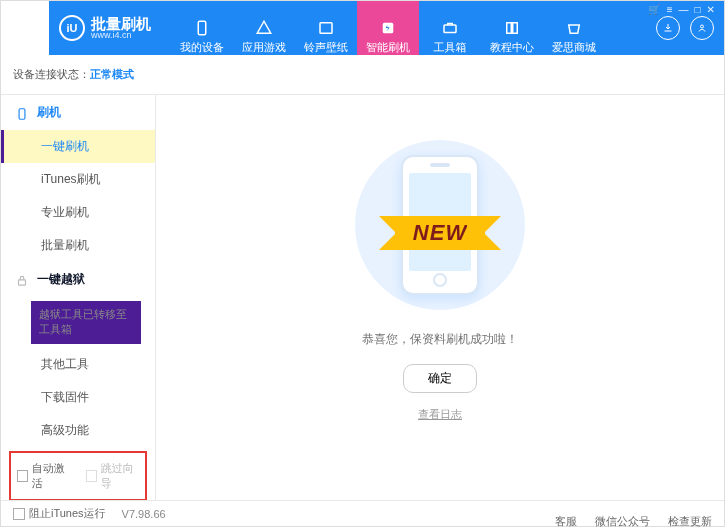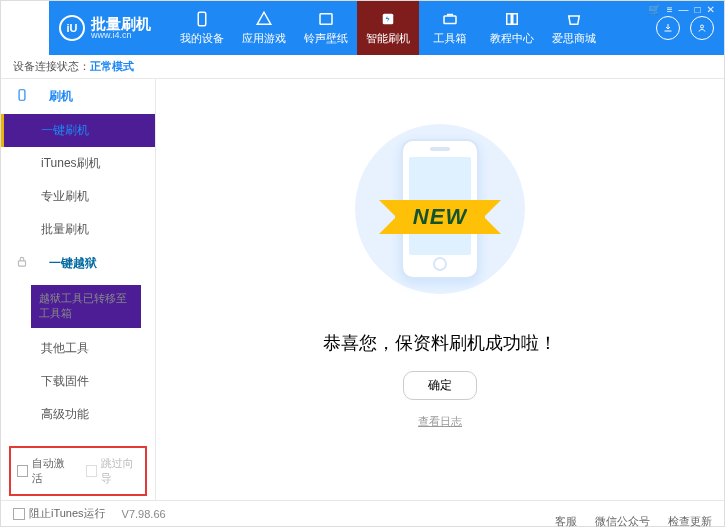--- a/index.html
+++ b/index.html
@@ -7,60 +7,60 @@
 .app { display: flex; flex-direction: column; height: 100%; border: 1px solid #ddd; }
 
 
 .header { background: #1e88f5; color: #fff; height: 54px; display: flex; align-items: center; padding: 0 10px; margin-left: 48px; }
 .logo-area { display: flex; align-items: center; gap: 6px; margin-right: 20px; }
 .logo-badge { width: 26px; height: 26px; border: 2px solid #fff; border-radius: 50%; display: flex; align-items: center; justify-content: center; font-size: 11px; font-weight: bold; }
 .logo-text { display: flex; flex-direction: column; line-height: 1; }
 .logo-title { font-size: 15px; font-weight: bold; }
 .logo-url { font-size: 9px; opacity: 0.85; }
 .nav { display: flex; height: 100%; }
-.nav-item { width: 62px; display: flex; flex-direction: column; align-items: center; justify-content: center; gap: 3px; cursor: pointer; font-size: 11px; }
-.nav-item.active { background: #7f1d1d; }
+.nav-item { width: 62px; display: flex; flex-direction: column; align-items: center; justify-content: flex-end; gap: 3px; cursor: pointer; font-size: 11px; }
+.nav-item.active { background: #ec4899; }
 .nav-icon { width: 18px; height: 18px; display: flex; align-items: center; justify-content: center; }
 .nav-icon svg { fill: #fff; }
 .header-right { margin-left: auto; display: flex; align-items: center; gap: 10px; }
 .titlebar { display: flex; gap: 6px; position: absolute; top: 4px; right: 10px; font-size: 10px; color: #fff; }
 .titlebar span { cursor: pointer; opacity: 0.9; }
 .circ-btn { width: 24px; height: 24px; border: 1.5px solid #fff; border-radius: 50%; display: flex; align-items: center; justify-content: center; cursor: pointer; }
 
 
-.status-bar { height: 24px; border-bottom: 1px solid #e8e8e8; display: flex; align-items: center; padding: 0 12px; font-size: 11px; color: #555; }
+.status-bar { height: 40px; border-bottom: 1px solid #e8e8e8; display: flex; align-items: center; padding: 0 12px; font-size: 11px; color: #555; }
 .status-mode { color: #1e88f5; font-weight: bold; }
 
 
 .body { flex: 1; display: flex; overflow: hidden; }
 .sidebar { width: 155px; border-right: 1px solid #e8e8e8; display: flex; flex-direction: column; font-size: 12px; color: #555; }
-.sb-section { padding: 9px 14px; display: flex; align-items: flex-start; gap: 20px; cursor: pointer; }
+.sb-section { padding: 9px 14px; display: flex; align-items: flex-end; gap: 8px; cursor: pointer; }
 .sb-section .lbl { font-weight: bold; color: #333; }
 .sb-item { padding: 8px 14px 8px 40px; cursor: pointer; }
-.sb-item.active { color: #1e88f5; border-left: 3px solid #eab308; padding-left: 37px; background: #4c1d95; }
+.sb-item.active { color: #1e88f5; border-left: 3px solid #4c1d95; padding-left: 37px; background: #fef9c3; }
 .sb-nested { background: #4c1d95; margin: 4px 14px 4px 30px; padding: 6px 8px; font-size: 11px; color: #888; line-height: 1.4; }
 .redbox { border: 2px solid #e53935; margin: 4px 8px; padding: 8px 6px; display: flex; gap: 16px; align-items: center; }
 .chk { display: flex; align-items: center; gap: 4px; font-size: 11px; color: #666; }
 .chk.dim { color: #bbb; }
 .chk-box { width: 12px; height: 12px; border: 1px solid #aaa; background: #fff; }
 .sb-icon { width: 14px; height: 14px; display: inline-block; }
 
 
 .main { flex: 1; display: flex; flex-direction: column; align-items: center; justify-content: flex-start; padding-top: 40px; position: relative; }
 .illus { width: 200px; height: 180px; position: relative; display: flex; align-items: center; justify-content: center; }
 .circle-bg { width: 170px; height: 170px; border-radius: 50%; background: #e8f2ff; position: absolute; }
 .phone { width: 78px; height: 140px; background: #fff; border: 2px solid #d9e6f5; border-radius: 12px; position: relative; z-index: 2; box-shadow: 0 4px 12px rgba(30,136,245,0.15); }
 .phone::before { content: ""; position: absolute; top: 6px; left: 50%; transform: translateX(-50%); width: 20px; height: 4px; background: #d9e6f5; border-radius: 2px; }
 .phone::after { content: ""; position: absolute; bottom: 6px; left: 50%; transform: translateX(-50%); width: 10px; height: 10px; border: 2px solid #d9e6f5; border-radius: 50%; }
 .phone-screen { position: absolute; top: 16px; left: 6px; right: 6px; bottom: 22px; background: #dff0ff; border-radius: 2px; }
-.ribbon { position: absolute; z-index: 3; background: #ffc107; color: #14532d; font-weight: bold; font-style: italic; font-size: 22px; padding: 4px 18px; transform: translateY(8px); letter-spacing: 1px; }
+.ribbon { position: absolute; z-index: 3; background: #ffc107; color: #7f1d1d; font-weight: bold; font-style: italic; font-size: 22px; padding: 4px 18px; transform: translateY(8px); letter-spacing: 1px; }
 .ribbon::before, .ribbon::after { content: ""; position: absolute; top: 0; width: 0; height: 0; border: 17px solid #ffc107; }
 .ribbon::before { left: -16px; border-left-color: transparent; }
 .ribbon::after { right: -16px; border-right-color: transparent; }
-.success-msg { margin-top: 32px; font-size: 18px; color: #000000; }
+.success-msg { margin-top: 16px; font-size: 12px; color: #737373; }
 .ok-btn { margin-top: 16px; padding: 5px 24px; border: 1px solid #ccc; background: #fff; font-size: 12px; cursor: pointer; border-radius: 10px; }
 .log-link { margin-top: 14px; font-size: 11px; color: #999; cursor: pointer; text-decoration: underline; }
 
 
 .footer { height: 26px; border-top: 1px solid #e8e8e8; display: flex; align-items: center; padding: 0 12px; font-size: 11px; color: #666; gap: 16px; }
 .footer .chk { font-size: 11px; }
 .footer-right { margin-left: auto; display: flex; gap: 18px; }
 .footer-right span { cursor: pointer; margin-top: 16px; }
 .version { color: #888; }
 </style>
@@ -175,21 +175,21 @@
       <div class="sb-item active">一键刷机</div>
       <div class="sb-item">iTunes刷机</div>
       <div class="sb-item">专业刷机</div>
       <div class="sb-item">批量刷机</div>
 
       <div class="sb-section">
         <svg class="sb-icon" viewBox="0 0 24 24">
             <rect x="6" y="10" width="12" height="9" rx="1" fill="none" stroke="#bbb" stroke-width="2"></rect>
             <path d="M9 10V7a3 3 0 016 0v3" fill="none" stroke="#bbb" stroke-width="2"></path>
           </svg>
-        <span class="lbl" style="color:#0369a1">一键越狱</span>
+        <span class="lbl" style="color:#0f172a">一键越狱</span>
       </div>
       <div class="sb-nested">越狱工具已转移至工具箱</div>
 
       <div class="sb-item">其他工具</div>
       <div class="sb-item">下载固件</div>
       <div class="sb-item">高级功能</div>
 
       <div style="flex:1"></div>
 
       <div class="redbox">

